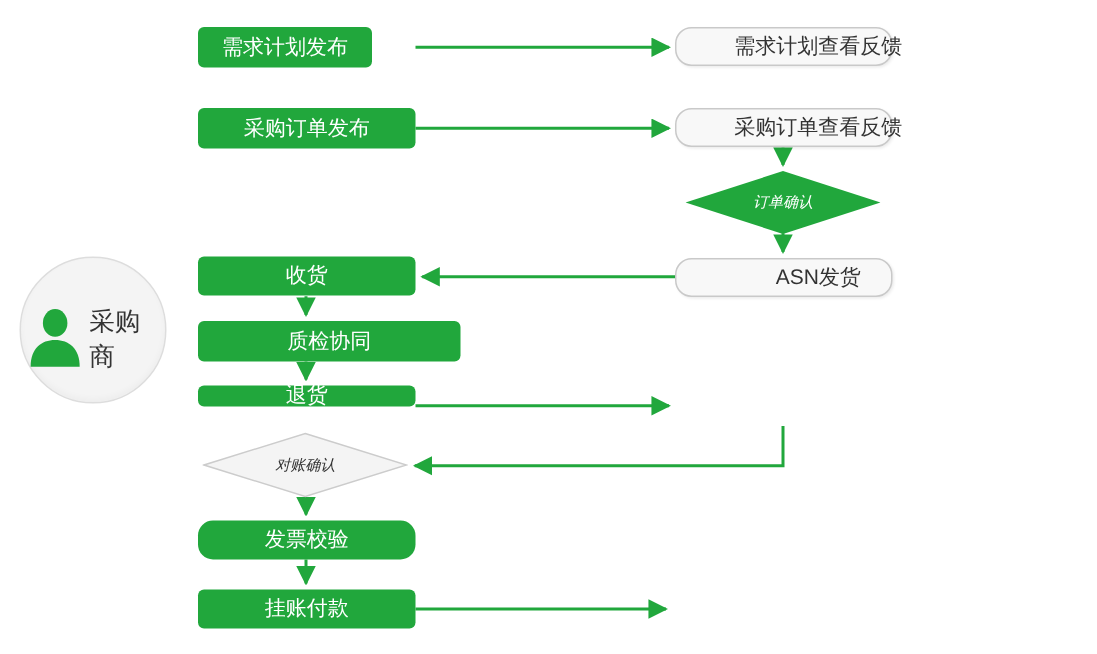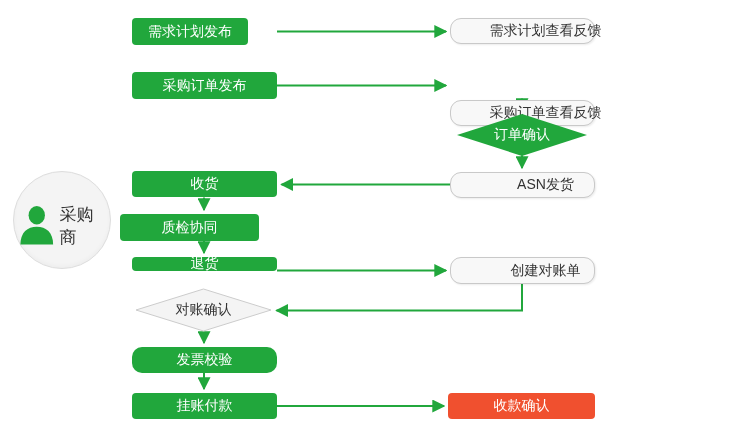--- a/index.html
+++ b/index.html
@@ -22,21 +22,21 @@
     padding-left:46px;
   }
   .red-box{
     background:var(--accent-red,#f0502f);color:var(--text-light,#fff);
     border-radius:4px;
   }
   .diamond{position:absolute;}
   .diamond svg{position:absolute;left:0;top:0;}
   .diamond .dlabel{
     position:absolute;left:0;top:0;width:100%;height:100%;
-    display:flex;align-items:center;justify-content:center;font-size:14px;
+    display:flex;align-items:center;justify-content:center;font-size:10px;font-style:italic;
   }
   .diamond-green .dlabel{color:var(--text-light,#fff);}
   .diamond-light .dlabel{color:var(--text-dark,#333);}
   .actor{
     position:absolute;width:98px;height:98px;border-radius:50%;
     background:var(--circle-bg,#f4f4f4);border:1px solid var(--circle-border,#ddd);
     box-sizing:border-box;display:flex;align-items:center;
     justify-content:flex-start;padding-top:11px;
     box-shadow:inset 0 -2px 4px rgba(0,0,0,0.03);
   }
@@ -80,47 +80,41 @@
 
   <div class="node green-box" style="left:132px;top:18px;width:116px;height:27px;">
     <span>需求计划发布</span>
   </div>
   <div class="node green-box" style="left:132px;top:72px;width:145px;height:27px;">
     <span>采购订单发布</span>
   </div>
   <div class="node green-box" style="left:132px;top:171px;width:145px;height:26px;">
     <span>收货</span>
   </div>
-  <div class="node green-box" style="left:120px;top:214px;width:139px;height:27px;text-align:center;">
+  <div class="node green-box" style="left:132px;top:214px;width:175px;height:27px;text-align:center;">
     <span>质检协同</span>
   </div>
   <div class="node green-box" style="left:132px;top:257px;width:145px;height:14px;">
     <span>退货</span>
   </div>
   <div class="node green-box" style="left:132px;top:347px;width:145px;height:26px;border-radius:10px;">
     <span>发票校验</span>
   </div>
   <div class="node green-box" style="left:132px;top:393px;width:145px;height:26px;">
     <span>挂账付款</span>
   </div>
 
   <div class="node light-box" style="left:450px;top:18px;width:145px;height:26px;">
     <span>需求计划查看反馈</span>
   </div>
-  <div class="node light-box" style="left:450px;top:72px;width:145px;height:26px;margin-top:28px;">
+  <div class="node light-box" style="left:450px;top:72px;width:145px;height:26px;">
     <span>采购订单查看反馈</span>
   </div>
   <div class="node light-box" style="left:450px;top:172px;width:145px;height:26px;">
     <span>ASN发货</span>
-  </div>
-  <div class="node light-box" style="left:450px;top:257px;width:145px;height:27px;">
-    <span>创建对账单</span>
-  </div>
-  <div class="node red-box" style="left:448px;top:393px;width:147px;height:26px;">
-    <span>收款确认</span>
   </div>
 
   <div class="diamond diamond-green" style="left:457px;top:114px;width:130px;height:42px;">
     <svg width="130" height="42" viewBox="0 0 130 42">
       <polygon points="65,0 130,21 65,42 0,21" style="fill:var(--accent-green,#21a73c)"></polygon>
     </svg>
     <span class="dlabel">订单确认</span>
   </div>
   <div class="diamond diamond-light" style="left:135px;top:288px;width:137px;height:44px;">
     <svg width="137" height="44" viewBox="0 0 137 44">

